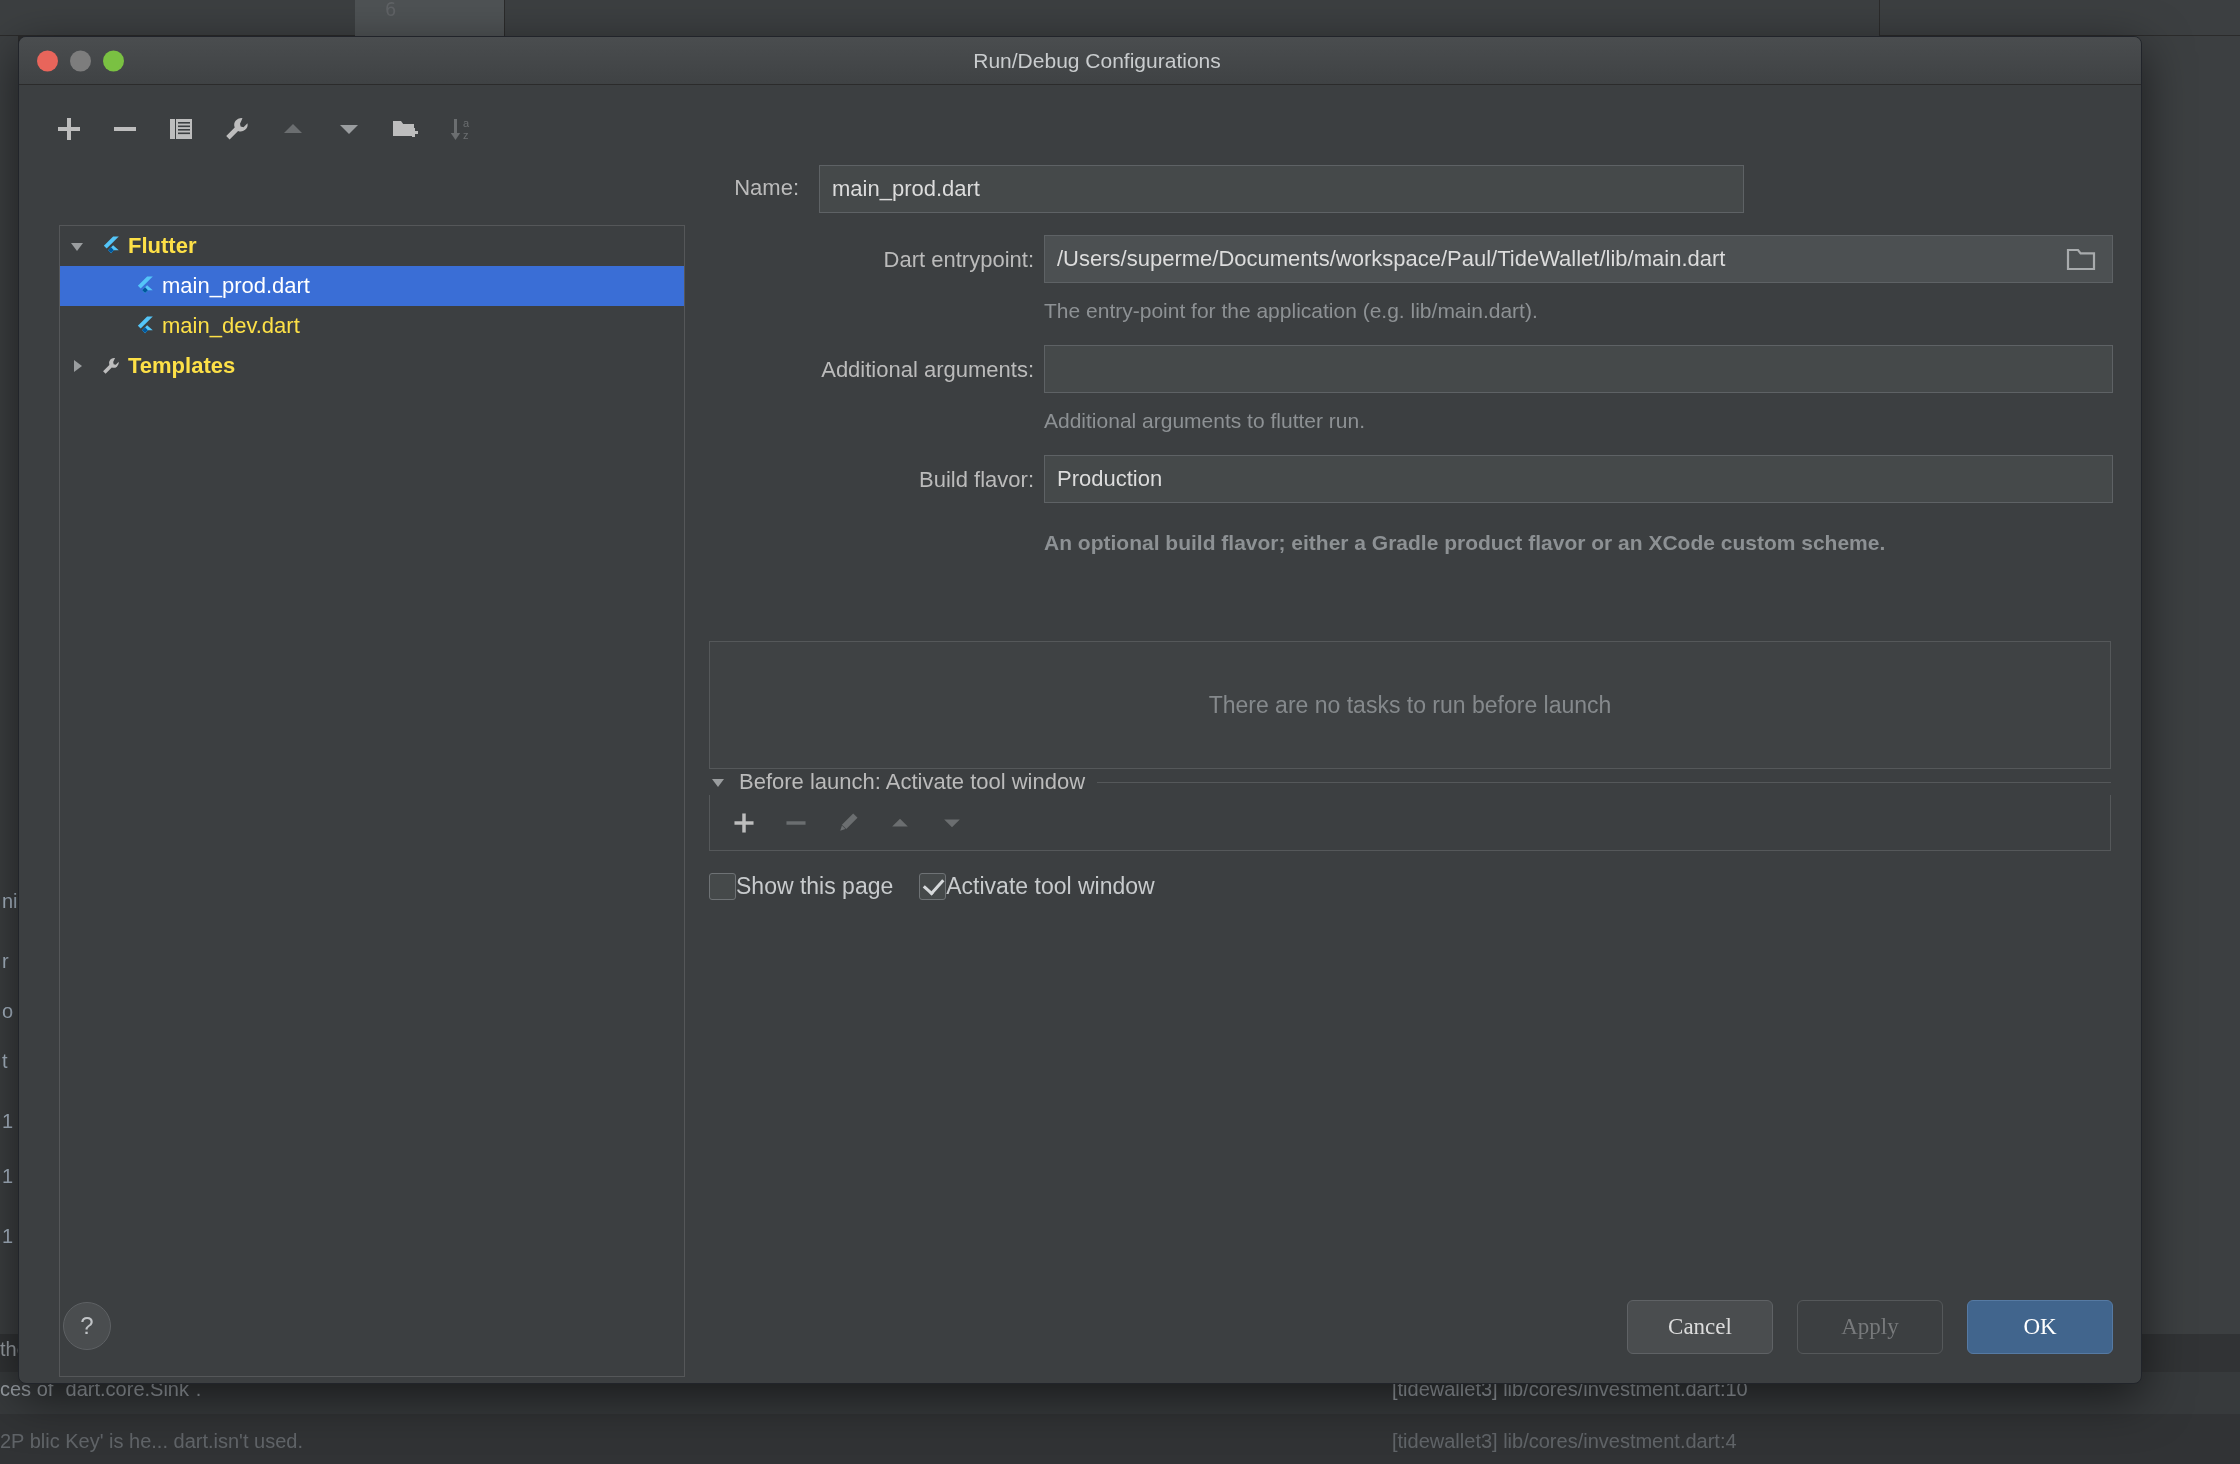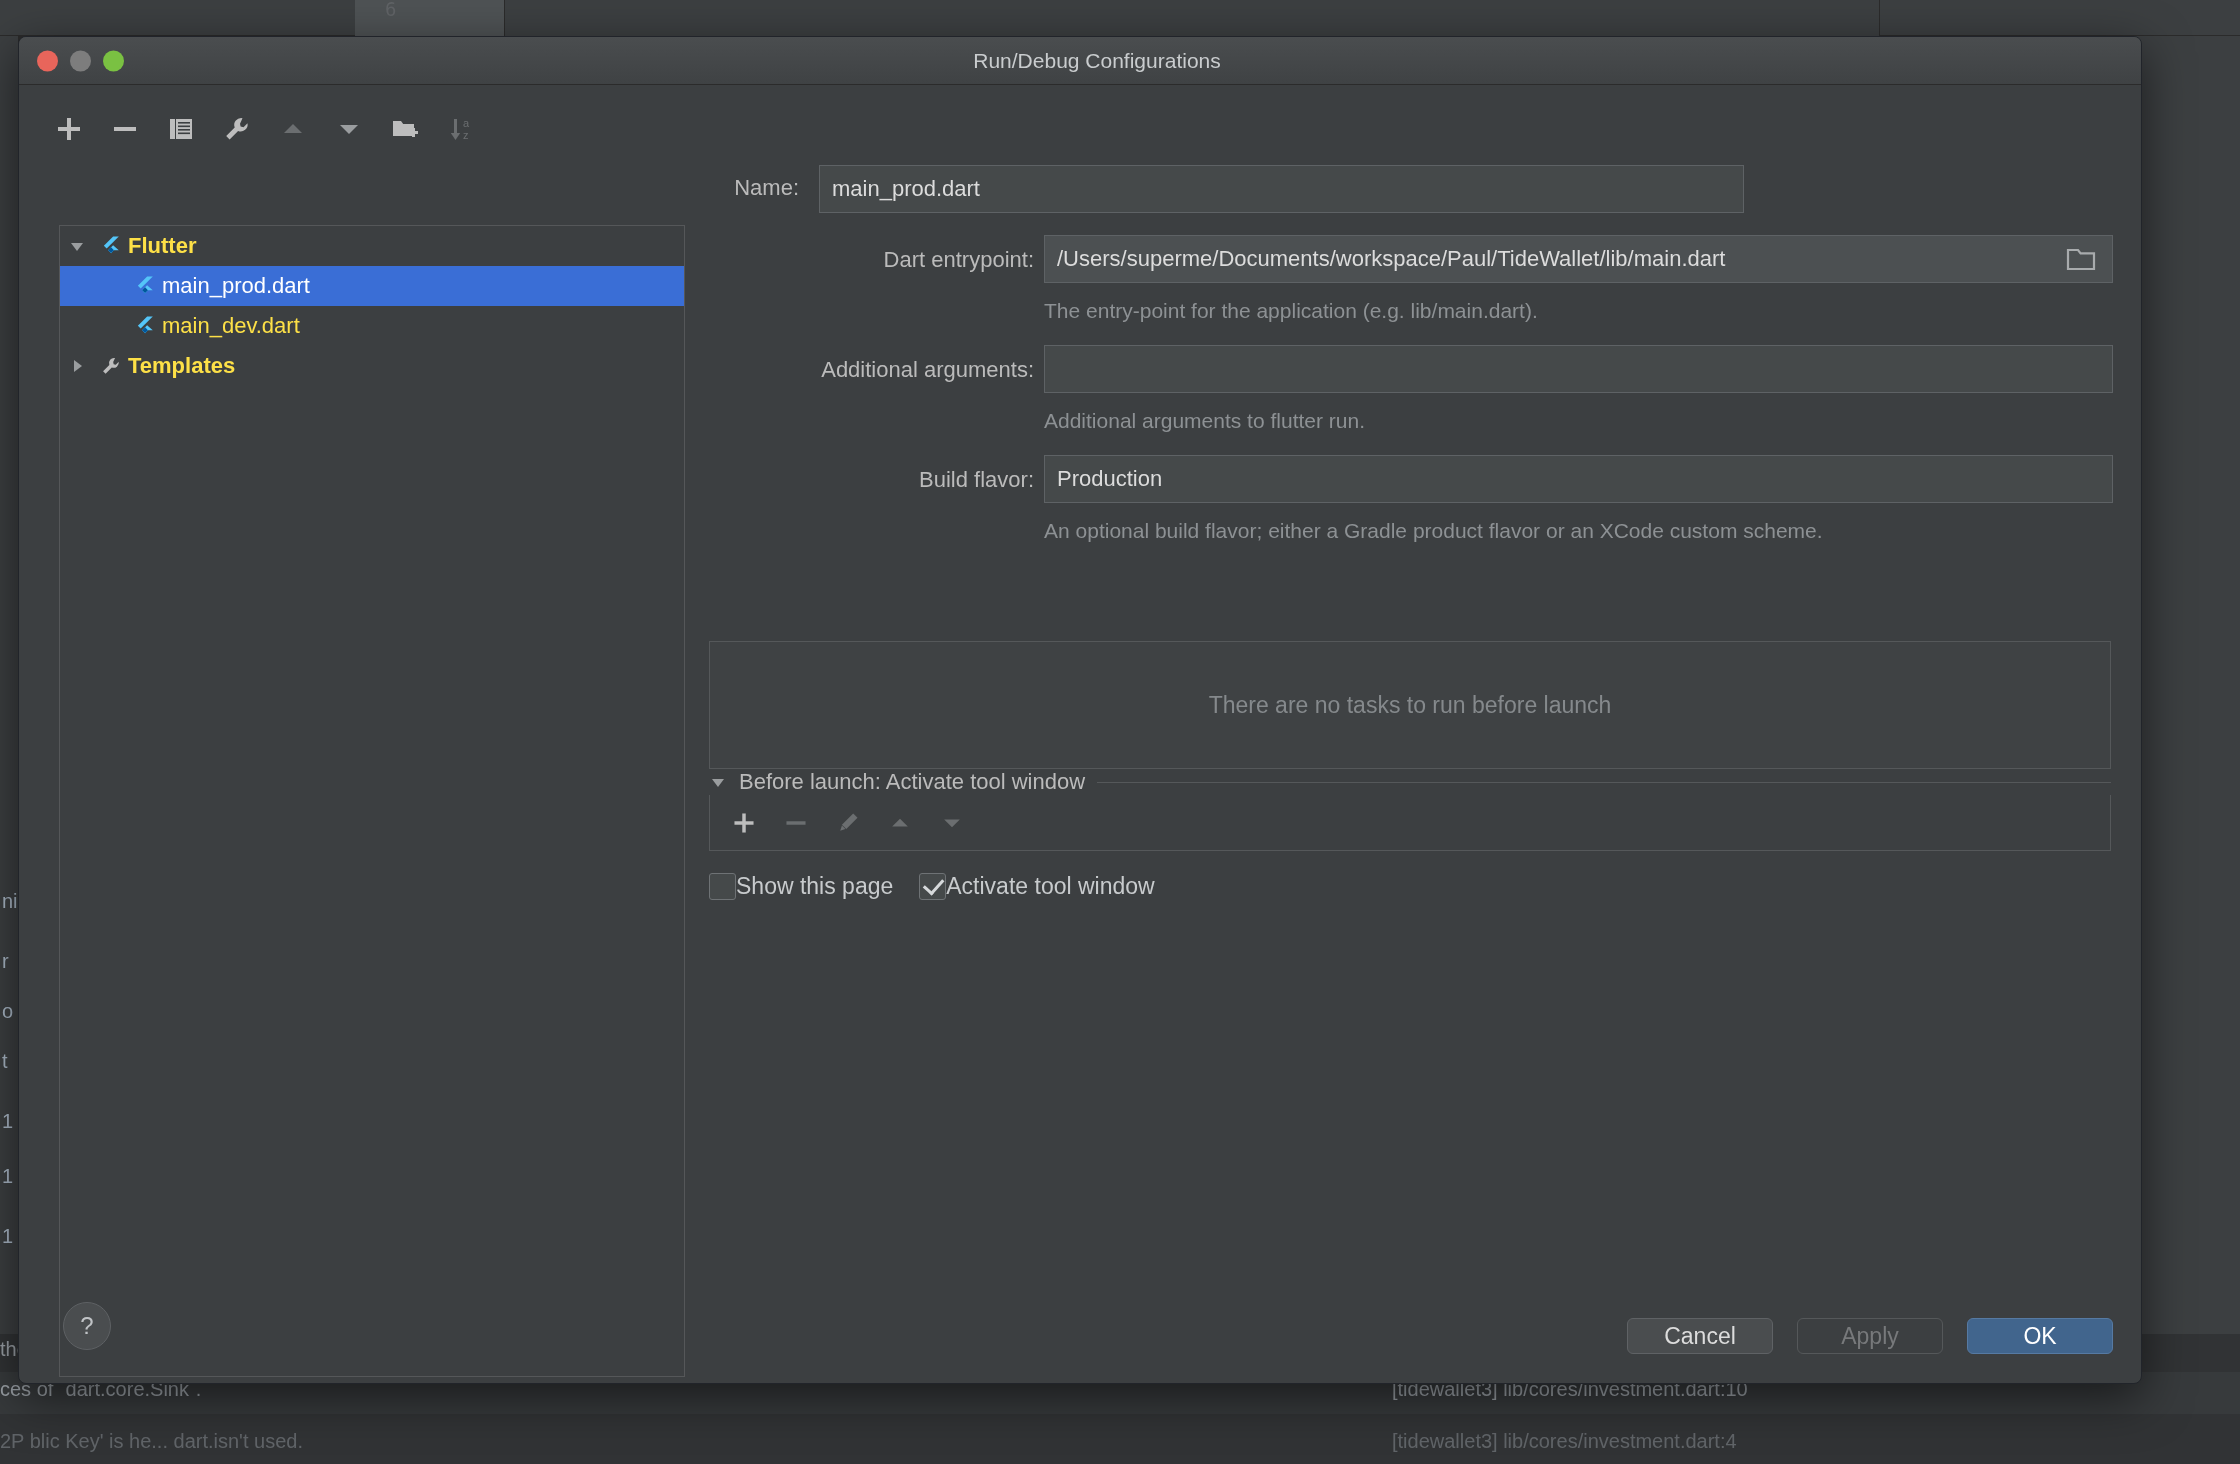--- a/index.html
+++ b/index.html
@@ -198,23 +198,23 @@
     color: #c8cbcd; font-size: 23px;
   }
   #bl-checks .grp { display: flex; align-items: center; }
 
   
   #footer {
     position: absolute; right: 28px; bottom: 30px;
     display: flex; align-items: center; gap: 24px;
   }
   .btn {
-    height: 36px; min-width: 146px; padding: 0 22px;
+    height: 54px; min-width: 146px; padding: 0 22px;
     border-radius: 6px; font-size: 23px;
-    display: flex; align-items: center; justify-content: center;
+    display: flex; align-items: center; justify-content: center; font-family: Liberation Serif, serif;
   }
   .btn.normal { background: #4a4d4f; border: 1px solid #5f6265; color: #dcdcdc; }
   .btn.disabled { background: #3c3f41; border: 1px solid #55585a; color: #77797b; }
   .btn.primary { background: #41658d; border: 1px solid #567aa3; color: #ffffff; }
 </style>
 </head>
 <body>
 
 <div id="ide-background">
   <div class="bg-editor-left"></div>
@@ -409,21 +409,21 @@
         <div class="fld-col" style="top:0;">
           <div class="finput" placeholder=""></div>
           <div class="fhint" style="margin-top:16px;">Additional arguments to flutter run.</div>
         </div>
       </div>
 
       <div class="frow" style="height:110px;">
         <div class="flabel lab-col" style="top:12px;">Build flavor:</div>
         <div class="fld-col" style="top:0;">
           <div class="finput" placeholder="">Production</div>
-          <div class="fhint" style="margin-top:16px;">An optional build flavor; either a Gradle product flavor or an XCode custom scheme.</div>
+          <div class="fhint" style="margin-top:28px;font-weight:bold;">An optional build flavor; either a Gradle product flavor or an XCode custom scheme.</div>
         </div>
       </div>
     </div>
 
     <div id="before-launch">
       <div id="bl-list">
         <span>There are no tasks to run before launch</span>
       </div>
 
       <div id="bl-header">

